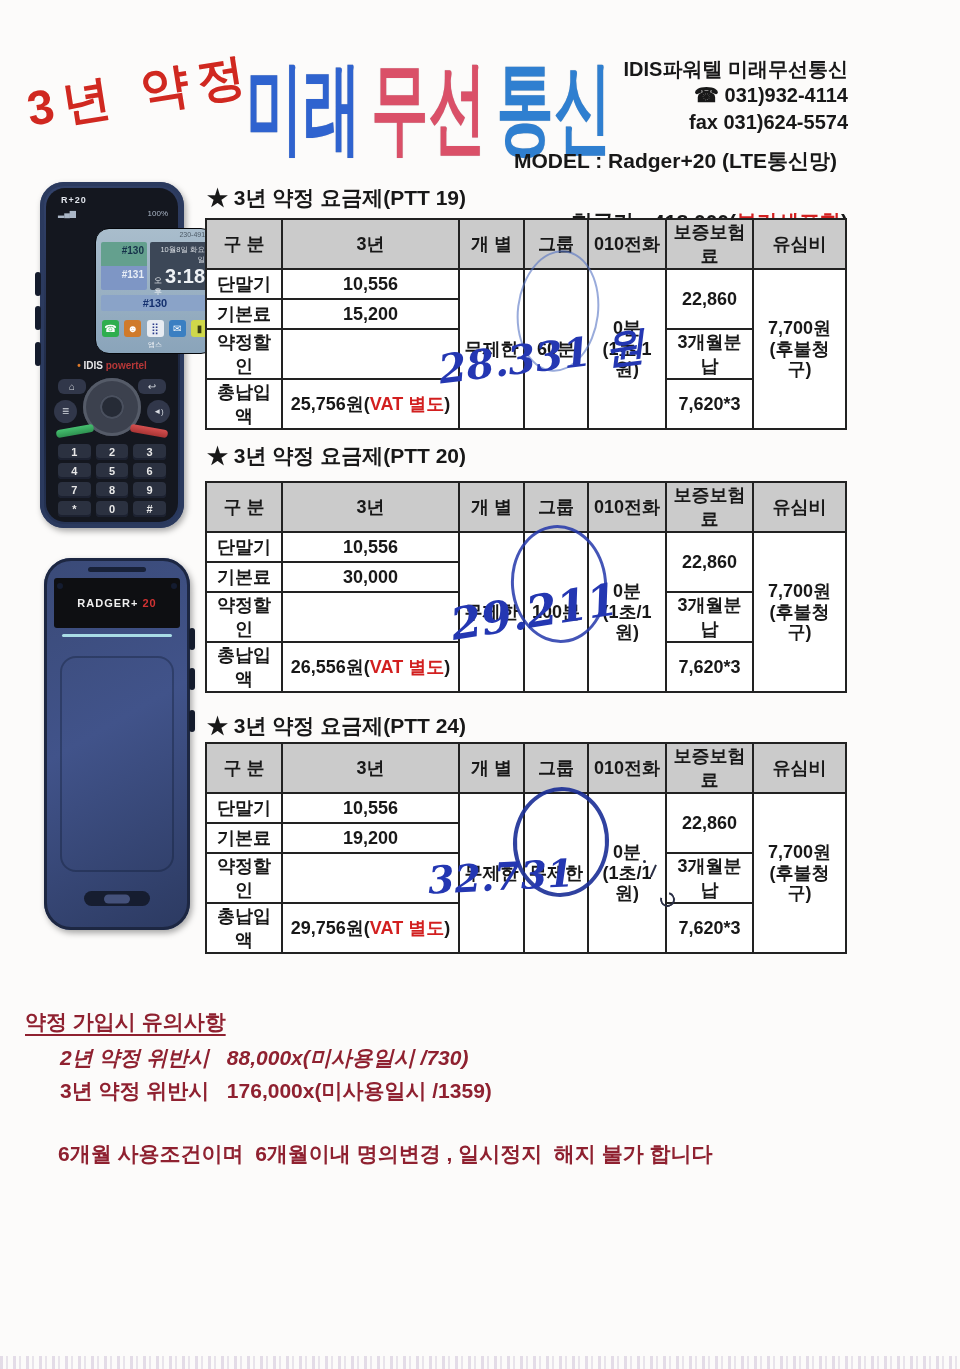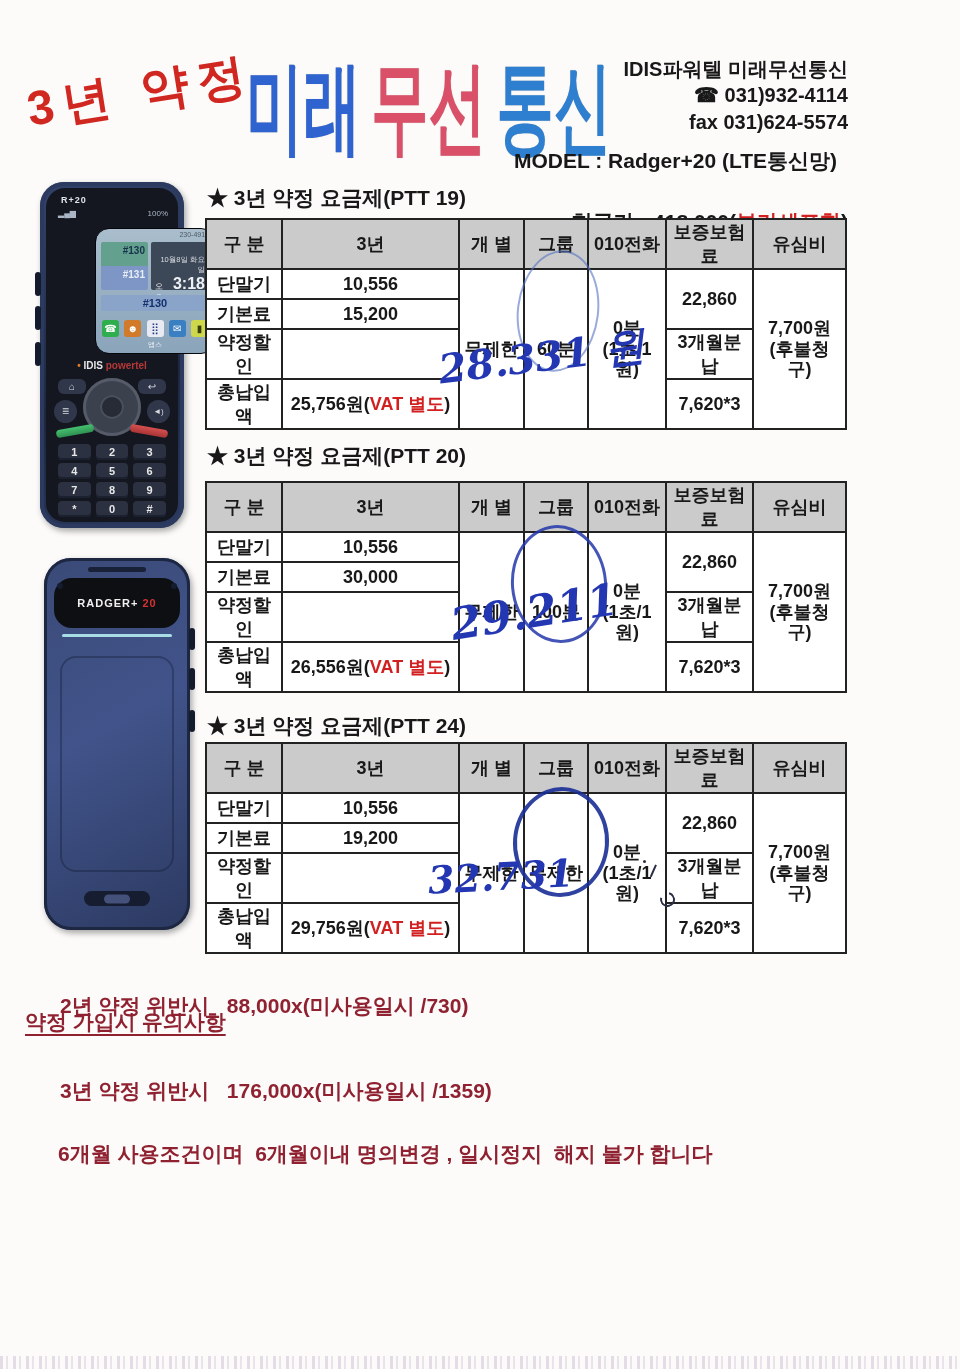--- a/index.html
+++ b/index.html
@@ -34,44 +34,44 @@
   .circ{position:absolute;border-radius:50%;}
   .circ1{left:517px;top:250px;width:78px;height:118px;border:2px solid rgba(85,115,195,.6);transform:rotate(7deg);}
   .circ2{left:511px;top:525px;width:90px;height:112px;border:3px solid rgba(35,55,170,.85);transform:rotate(-5deg);}
   .circ3{left:513px;top:787px;width:88px;height:102px;border:4px solid rgba(25,45,150,.9);transform:rotate(4deg);}
   .ink-a{position:absolute;left:652px;top:866px;width:8px;height:13px;border-left:2px solid #2a2f45;transform:rotate(24deg);}
   .ink-b{position:absolute;left:660px;top:892px;width:11px;height:11px;border:2px solid #2a2f45;border-radius:50%;border-top-color:transparent;transform:rotate(-30deg);}
   .ink-c{position:absolute;left:643px;top:860px;width:3px;height:3px;background:#2a2f45;border-radius:50%;}
   
   .note{position:absolute;font-size:21px;font-weight:700;color:#8f2130;white-space:pre;}
   .note-title{left:25px;top:1008px;text-decoration:underline;text-underline-offset:5px;}
-  .note-1{left:60px;top:992px;}
+  .note-1{left:60px;top:1044px;font-style:italic;}
   .note-2{left:60px;top:1077px;}
   .note-3{left:58px;top:1140px;}
   
   .phone-front{position:absolute;left:40px;top:182px;width:144px;height:346px;border-radius:24px;
                background:linear-gradient(160deg,#33436c,#1d2740 60%,#2a3a60);
                box-shadow:inset 0 0 0 4px #2b3a5e, 2px 3px 6px rgba(0,0,0,.35);}
   .pf-face{position:absolute;left:6px;top:6px;right:6px;bottom:6px;border-radius:19px;background:#14171f;}
   .pf-nub{position:absolute;left:-5px;width:6px;height:24px;background:#141b2c;border-radius:3px;}
   .pf-logo{position:absolute;left:15px;top:7px;font-size:9px;font-weight:700;color:#dfe3ea;letter-spacing:1px;}
   .pf-status{position:absolute;left:12px;right:10px;top:21px;height:11px;display:flex;justify-content:space-between;
              font-size:8px;color:#aab6c6;}
   .pf-screen{position:absolute;left:13px;top:40px;width:118px;height:124px;border-radius:14px;
              background:linear-gradient(#a9bdcc,#8aa4ba);border:1px solid #05070b;overflow:hidden;margin-left:36px;}
   .pf-chan{position:absolute;top:2px;right:5px;font-size:7px;color:#4c5a66;}
   .pf-widgets{position:absolute;top:13px;left:5px;right:5px;height:48px;display:flex;gap:3px;}
   .pf-w1{width:47px;display:flex;flex-direction:column;border-radius:2px;overflow:hidden;}
   .pf-w1 .t{flex:1;background:#64a08e;color:#16324a;font-size:10px;font-weight:700;text-align:right;padding:3px 3px 0 0;}
   .pf-w1 .b{flex:1;background:#7e96c5;color:#e8eef6;font-size:10px;font-weight:700;text-align:right;padding:3px 3px 0 0;}
-  .pf-w2{flex:1;background:#3c4757;border-radius:2px;color:#eef1f4;padding:13px 4px;}
+  .pf-w2{flex:1;background:#3c4757;border-radius:2px;color:#eef1f4;padding:3px 4px;}
   .pf-date{font-size:7.5px;text-align:right;color:#d8dde2;}
   .pf-timerow{display:flex;align-items:baseline;gap:3px;}
   .pf-ampm{font-size:8px;}
-  .pf-time{font-size:16px;font-weight:700;}
+  .pf-time{font-size:20px;font-weight:700;}
   .pf-bar{position:absolute;top:66px;left:5px;right:5px;height:16px;background:#8aa3c8;border-radius:2px;
           text-align:center;font-size:11px;font-weight:700;color:#14306e;line-height:16px;}
   .pf-icons{position:absolute;bottom:16px;left:6px;right:6px;display:flex;justify-content:space-between;}
   .pf-ic{width:17px;height:17px;border-radius:3px;text-align:center;line-height:17px;font-size:10px;color:#fff;}
   .ic-phone{background:#2fae4e;}
   .ic-person{background:#d07a2a;}
   .ic-apps{background:#e8ecf2;color:#2a3a8a;font-size:11px;}
   .ic-mail{background:#3a7fc2;}
   .ic-batt{background:#cfd84a;color:#3a3f12;}
   .pf-appslabel{position:absolute;bottom:3px;left:0;right:0;text-align:center;font-size:7px;color:#f0f2f5;}
@@ -94,21 +94,21 @@
   .pf-keypad{position:absolute;left:12px;right:12px;top:256px;display:grid;grid-template-columns:1fr 1fr 1fr;
              gap:3px 5px;}
   .pf-dkey{height:16px;background:#2b3140;border-radius:4px;color:#e8e8e8;font-size:11px;font-weight:700;
            text-align:center;line-height:16px;box-shadow:inset 0 -2px 0 #1c2130;}
   
   .phone-back{position:absolute;left:44px;top:558px;width:146px;height:372px;border-radius:27px;
               background:linear-gradient(150deg,#3a4a77,#41538a 45%,#2c3a61);
               box-shadow:inset 0 0 0 3px #1d2742, 2px 3px 6px rgba(0,0,0,.35);}
   .pb-nub{position:absolute;right:-5px;width:6px;height:22px;background:#141b2c;border-radius:3px;}
   .pb-notch{position:absolute;top:9px;left:50%;transform:translateX(-50%);width:58px;height:5px;background:#182138;border-radius:3px;}
-  .pb-panel{position:absolute;top:20px;left:10px;right:10px;height:50px;background:#0e0f12;border-radius:18px;
+  .pb-panel{position:absolute;top:20px;left:10px;right:10px;height:50px;background:#0e0f12;border-radius:3px;
             text-align:center;line-height:50px;font-size:11px;font-weight:700;letter-spacing:1px;white-space:nowrap;}
   .pb-label{color:#f0f0f0;}
   .pb-labelnum{color:#d23333;}
   .pb-line{position:absolute;top:76px;left:50%;transform:translateX(-50%);width:110px;height:3px;background:#a9dde6;border-radius:2px;}
   .pb-screw{position:absolute;top:25px;width:6px;height:6px;border-radius:50%;background:#141c30;}
   .pb-door{position:absolute;top:98px;left:16px;right:16px;height:212px;border:2px solid rgba(15,25,50,.35);border-radius:16px;}
   .pb-latch{position:absolute;bottom:24px;left:50%;transform:translateX(-50%);width:66px;height:15px;background:#161d30;border-radius:8px;}
   .pb-slider{position:absolute;left:50%;top:50%;transform:translate(-50%,-50%);width:26px;height:9px;background:#44517a;border-radius:5px;}
   
   .scan-noise{position:absolute;left:0;right:0;bottom:0;height:13px;

